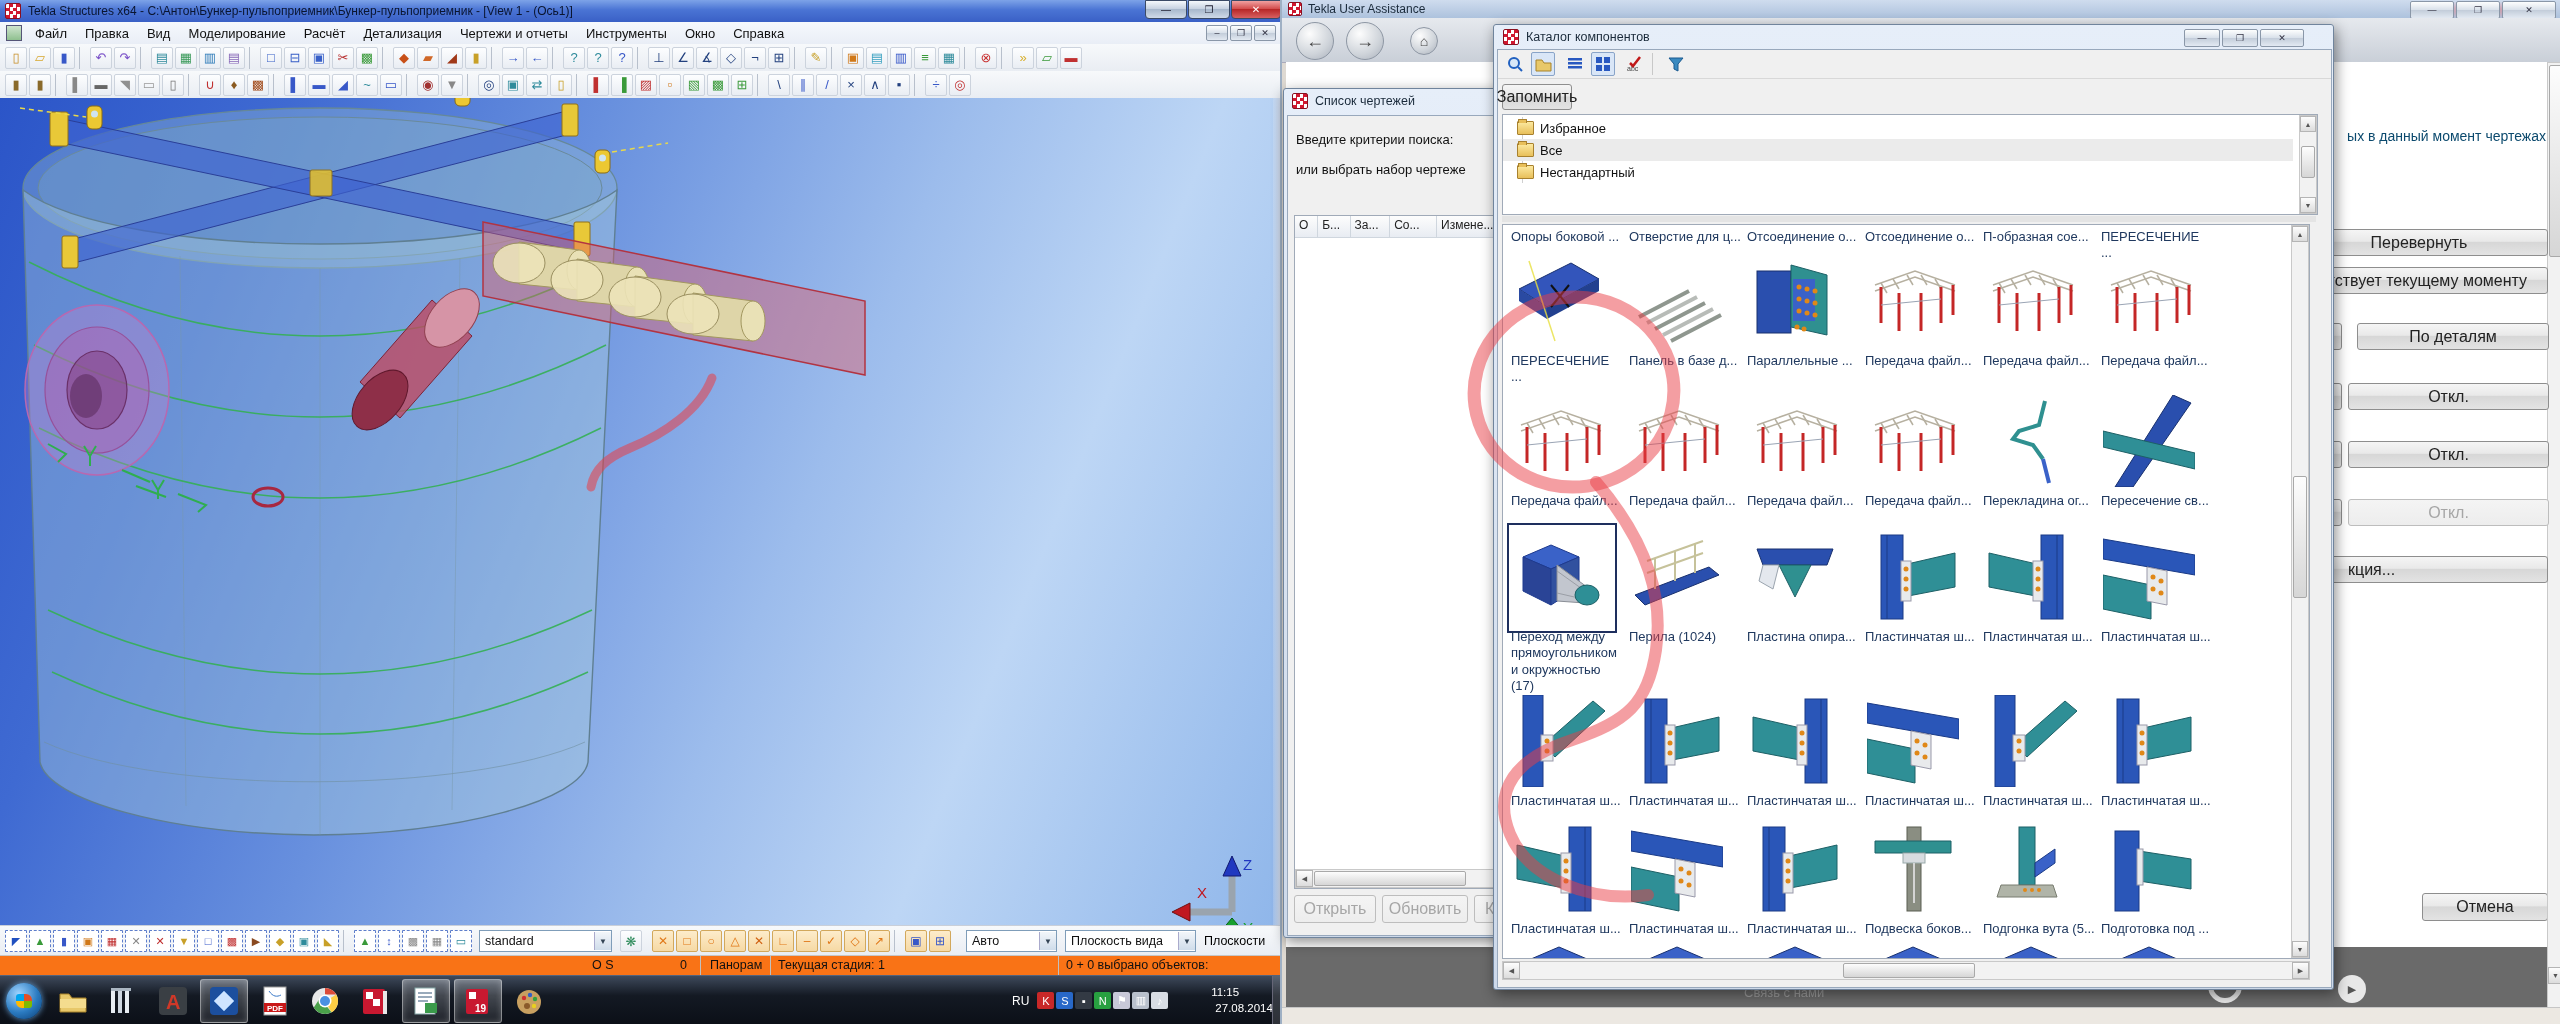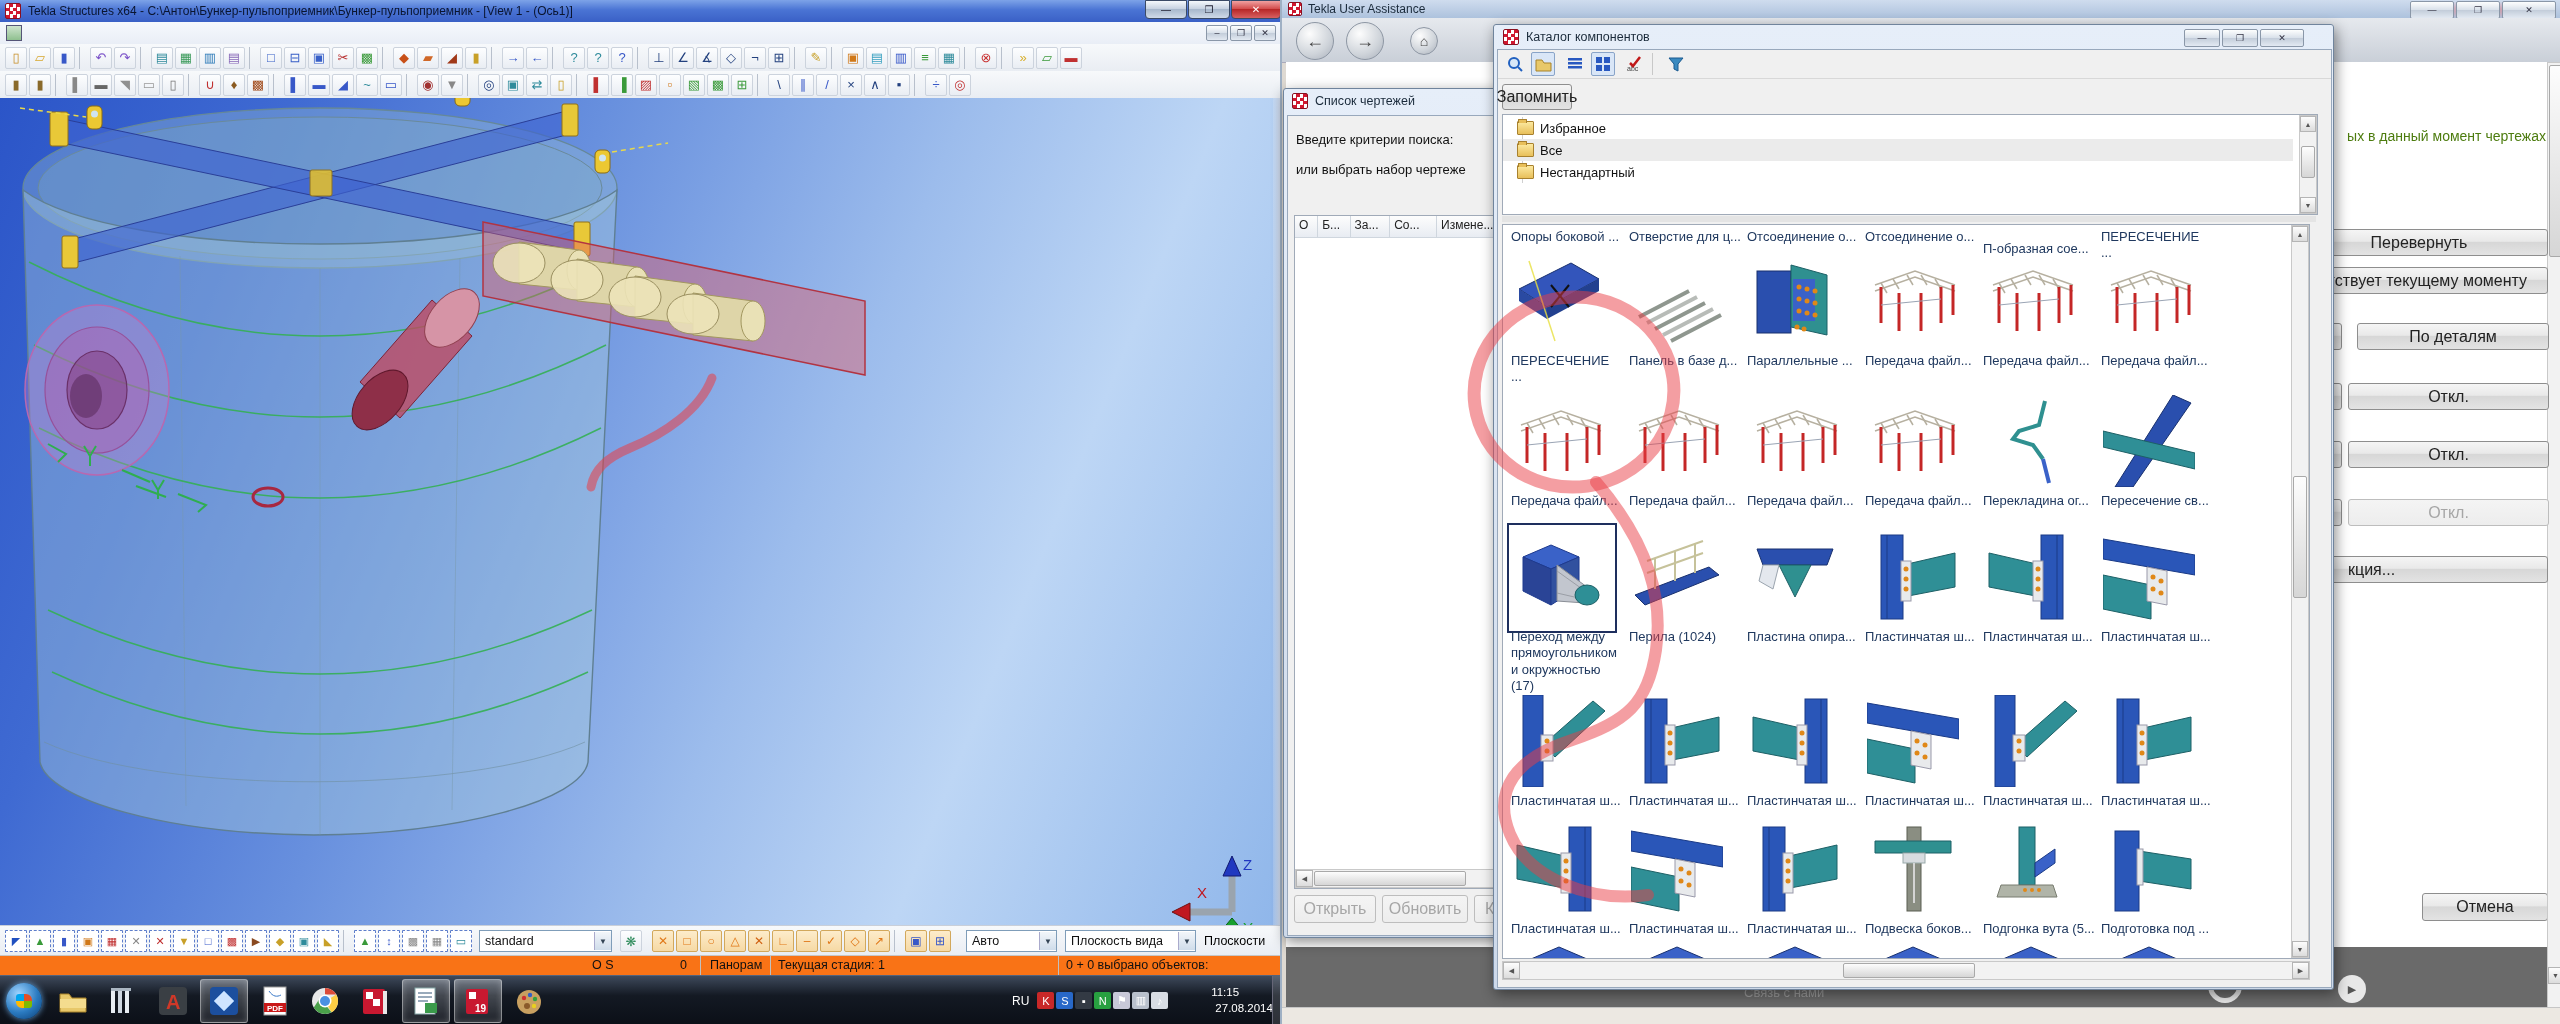--- a/index.html
+++ b/index.html
@@ -85,20 +85,32 @@
       <span class="win-title" style="margin-left:7px;">Tekla Structures x64  -  C:\Антон\Бункер-пульпоприемник\Бункер-пульпоприемник  - [View 1 - (Ось1)]</span>
       <span class="abs" style="right:4px;top:0;display:flex;">
         <span class="winbtn">—</span>
         <span class="winbtn">❐</span>
         <span class="winbtn close">✕</span>
       </span>
     </div>
 
     <div class="abs menubar" style="left:0;top:22px;width:1280px;height:22px;">
       <span style="width:14px;height:14px;margin:0 4px 0 6px;background:linear-gradient(#cfe4cf,#8fc08f);border:1px solid #557;"></span>
+      <span style="display:flex;">
+          <span class="menu-item">Файл</span>
+          <span class="menu-item">Правка</span>
+          <span class="menu-item">Вид</span>
+          <span class="menu-item">Моделирование</span>
+          <span class="menu-item">Расчёт</span>
+          <span class="menu-item">Детализация</span>
+          <span class="menu-item">Чертежи и отчеты</span>
+          <span class="menu-item">Инструменты</span>
+          <span class="menu-item">Окно</span>
+          <span class="menu-item">Справка</span>
+        </span>
       <span class="abs" style="right:4px;top:3px;display:flex;">
         <span class="winbtn-sm" style="width:20px;height:14px;">–</span>
         <span class="winbtn-sm" style="width:20px;height:14px;">❐</span>
         <span class="winbtn-sm" style="width:20px;height:14px;">✕</span>
       </span>
     </div>
 
     <div class="abs toolbar" style="left:0;top:44px;width:1280px;height:27px;">
         <span class="tb-ico" style="color: rgb(200, 144, 40);">▯</span>
         <span class="tb-ico" style="color: rgb(216, 168, 48);">▱</span>
@@ -503,21 +515,21 @@
         <span class="winbtn-sm" style="width:42px;">❐</span>
         <span class="winbtn-sm" style="width:52px;">✕</span>
       </span>
     </div>
     <div class="abs" style="left:0;top:18px;width:1280px;height:44px;background:linear-gradient(#e6e9ee,#c9cfd8);border-bottom:1px solid #aab;">
       <span class="abs circlebtn" style="left:14px;top:4px;width:36px;height:36px;font-size:18px;">←</span>
       <span class="abs circlebtn" style="left:64px;top:4px;width:36px;height:36px;font-size:18px;">→</span>
       <span class="abs circlebtn" style="left:128px;top:9px;width:26px;height:26px;font-size:14px;">⌂</span>
     </div>
     <div class="abs" style="left:4px;top:62px;width:1261px;height:885px;background:#ffffff;"></div>
-    <div class="abs" style="left:860px;top:128px;width:404px;text-align:right;font-size:14px;color:#4d7c0f;">ых в данный момент чертежах</div>
+    <div class="abs" style="left:860px;top:128px;width:404px;text-align:right;font-size:14px;color:#0c4a6e;">ых в данный момент чертежах</div>
     <span></span>
     <div class="abs btn7" style="left:1140px;top:893px;width:124px;height:26px;">Отмена</div>
     
     <div class="abs" style="left:4px;top:947px;width:1261px;height:60px;background:#6a6a6a;overflow:hidden;">
       <span style="position:absolute;left:458px;top:38px;color:#9a9a9a;font-size:13px;">Связь с нами</span>
       <span style="position:absolute;left:812px;top:26px;width:54px;height:16px;background:rgba(255,255,255,.85);border-radius:8px;"></span>
       <span style="position:absolute;left:874px;top:26px;width:40px;height:16px;background:rgba(255,255,255,.8);border-radius:8px;"></span>
       <span style="position:absolute;left:922px;top:22px;width:24px;height:24px;border:5px solid rgba(255,255,255,.85);border-radius:50%;"></span>
       <span style="position:absolute;left:1052px;top:28px;width:28px;height:28px;background:#e8e8e8;border-radius:50%;
                    display:flex;align-items:center;justify-content:center;font-size:11px;color:#555;">▶</span>
@@ -644,21 +656,21 @@
       <div class="abs" style="left:4px;top:174px;width:806px;height:733px;background:#fff;border:1px solid #a0aab8;overflow:hidden;">
         <div class="abs sbtrack" style="right:0;top:0;width:16px;height:731px;">
           <div class="sbarr" style="position:absolute;left:0;top:0;width:14px;height:14px;">▲</div>
           <div class="sbthumb" style="position:absolute;left:1px;top:250px;width:12px;height:120px;"></div>
           <div class="sbarr" style="position:absolute;left:0;bottom:0;width:14px;height:14px;">▼</div>
         </div>
       <div class="cat-label" style="position: absolute; left: 8px; top: 4px; width: 112px;">Опоры боковой ...</div>
           <div class="cat-label" style="position: absolute; left: 126px; top: 4px; width: 112px;">Отверстие для ц...</div>
           <div class="cat-label" style="position: absolute; left: 244px; top: 4px; width: 112px;">Отсоединение о...</div>
           <div class="cat-label" style="position: absolute; left: 362px; top: 4px; width: 112px;">Отсоединение о...</div>
-          <div class="cat-label" style="position: absolute; left: 480px; top: 4px; width: 112px; margin-top: 12px;">П-образная сое...</div>
+          <div class="cat-label" style="position: absolute; left: 480px; top: 4px; width: 112px;">П-образная сое...</div>
           <div class="cat-label" style="position: absolute; left: 598px; top: 4px; width: 112px;">ПЕРЕСЕЧЕНИЕ ...</div>
           <div style="position: absolute; left: 10px; top: 30px; width: 92px; height: 92px;"><svg width="92" height="92" viewBox="0 0 92 92">
               <polygon points="6,34 58,8 86,24 34,52" fill="#3355bb" stroke="#18306e"></polygon>
               <polygon points="34,52 86,24 86,36 34,64" fill="#22408f"></polygon>
               <polygon points="6,34 34,52 34,64 6,46" fill="#2a4aa2"></polygon>
               <line x1="38" y1="30" x2="56" y2="52" stroke="#111" stroke-width="2"></line>
               <line x1="56" y1="30" x2="38" y2="52" stroke="#111" stroke-width="2"></line>
               <line x1="16" y1="6" x2="42" y2="86" stroke="#e8e040" stroke-width="1.5" opacity=".8"></line>
             </svg></div>
           <div class="cat-label" style="position: absolute; left: 8px; top: 128px; width: 112px;">ПЕРЕСЕЧЕНИЕ ...</div>

